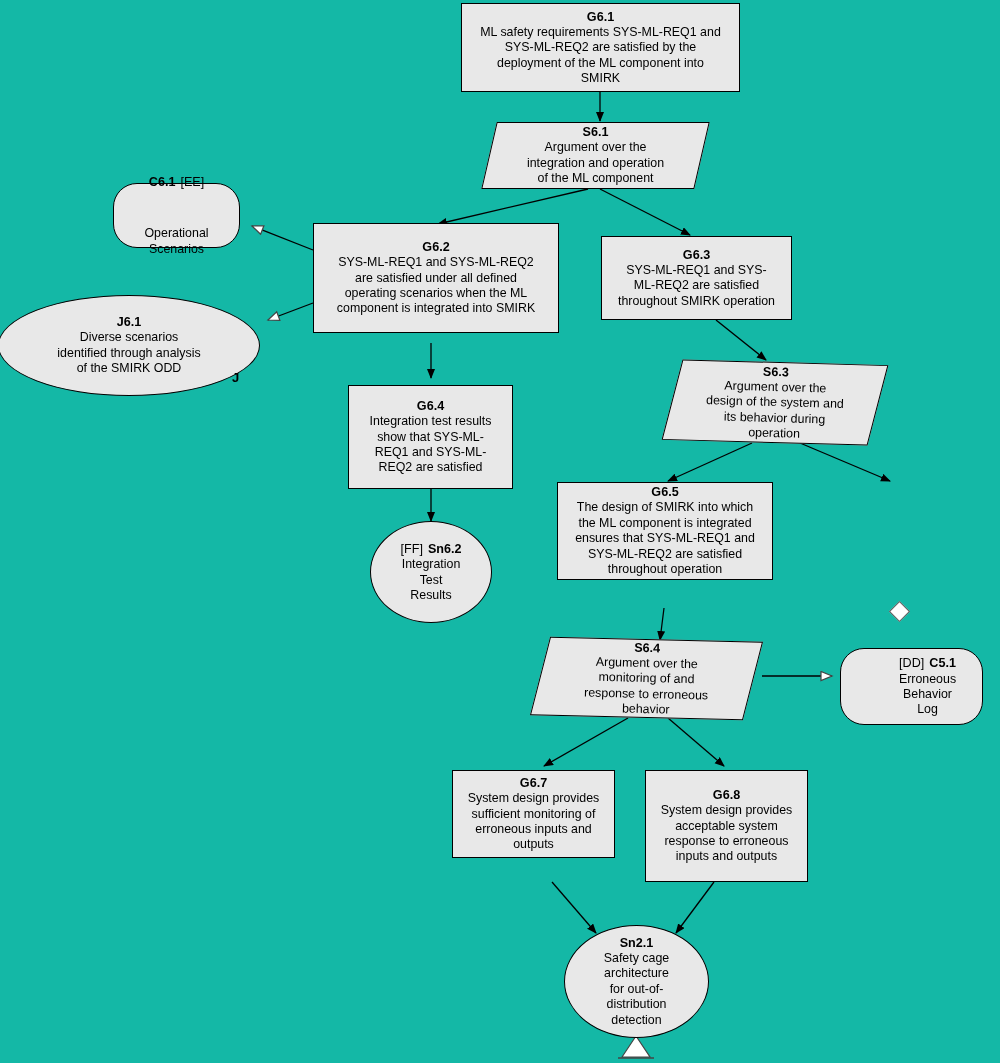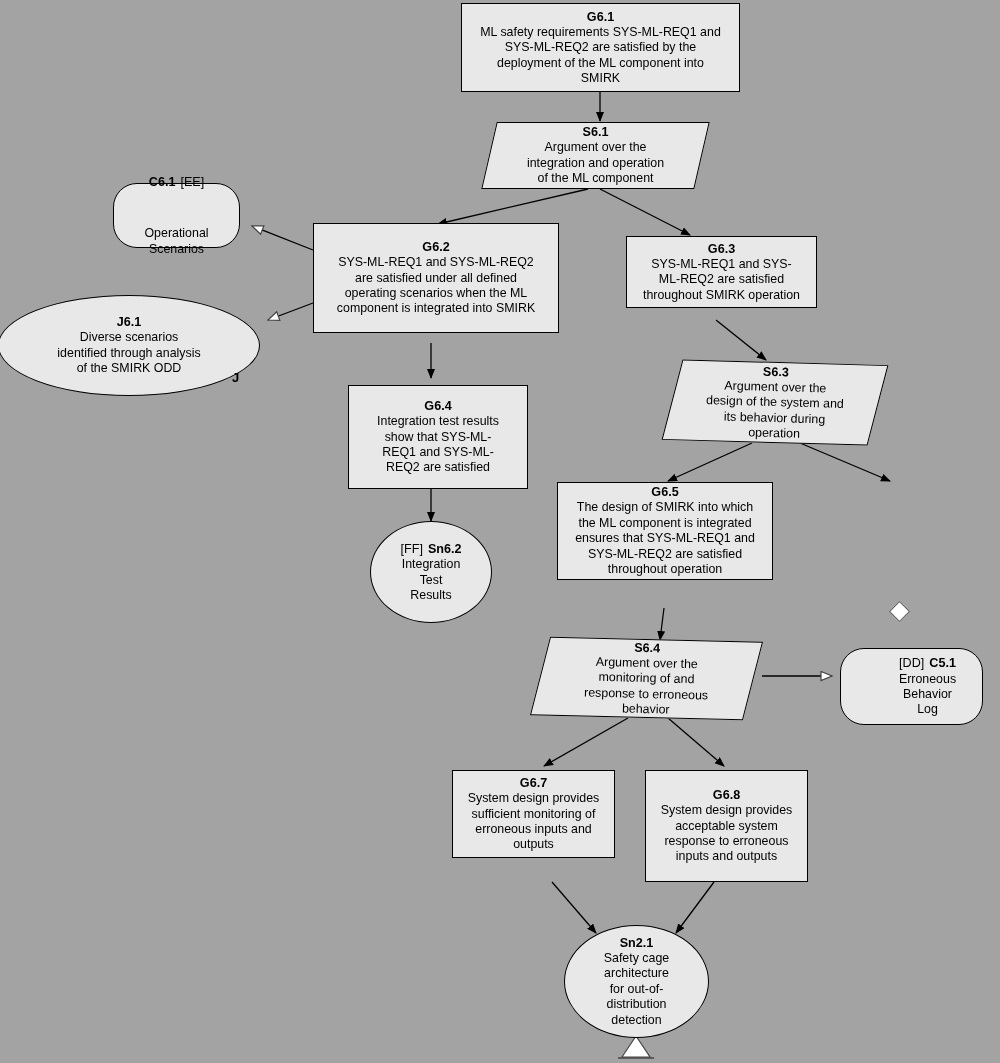--- a/index.html
+++ b/index.html
@@ -9,21 +9,21 @@
   }
   body {
     font-family: "Liberation Sans", sans-serif;
     color: #000000;
   }
   #canvas {
     position: relative;
     width: 1000px;
     height: 1063px;
     overflow: hidden;
-    background: #a3a3a3;
+    background: #14b8a6;
   }
   #edges {
     position: absolute;
     left: 0;
     top: 0;
     width: 1000px;
     height: 1063px;
     pointer-events: none;
   }
   .node {
@@ -205,28 +205,28 @@
   <span class="marker-letter" style="left:232px; top:370px;">J</span>
 
   <div class="node goal" style="left:313px; top:223px; width:246px; height:110px;">
     <span class="nid">G6.2</span>
     <div class="ntext">SYS-ML-REQ1 and SYS-ML-REQ2
 are satisfied under all defined
 operating scenarios when the ML
 component is integrated into SMIRK</div>
   </div>
 
-  <div class="node goal" style="left:601px; top:236px; width:191px; height:72px;margin-left:25px;">
+  <div class="node goal" style="left:601px; top:236px; width:191px; height:84px;">
     <span class="nid">G6.3</span>
     <div class="ntext">SYS-ML-REQ1 and SYS-
 ML-REQ2 are satisfied
 throughout SMIRK operation</div>
   </div>
 
-  <div class="node goal" style="left:348px; top:385px; width:180px; height:104px;">
+  <div class="node goal" style="left:348px; top:385px; width:165px; height:104px;">
     <span class="nid">G6.4</span>
     <div class="ntext">Integration test results
 show that SYS-ML-
 REQ1 and SYS-ML-
 REQ2 are satisfied</div>
   </div>
 
   <div class="node solution" style="left:370px; top:521px; width:122px; height:102px;">
     <div class="hdr-row">
       <span class="tag">[FF]</span>

